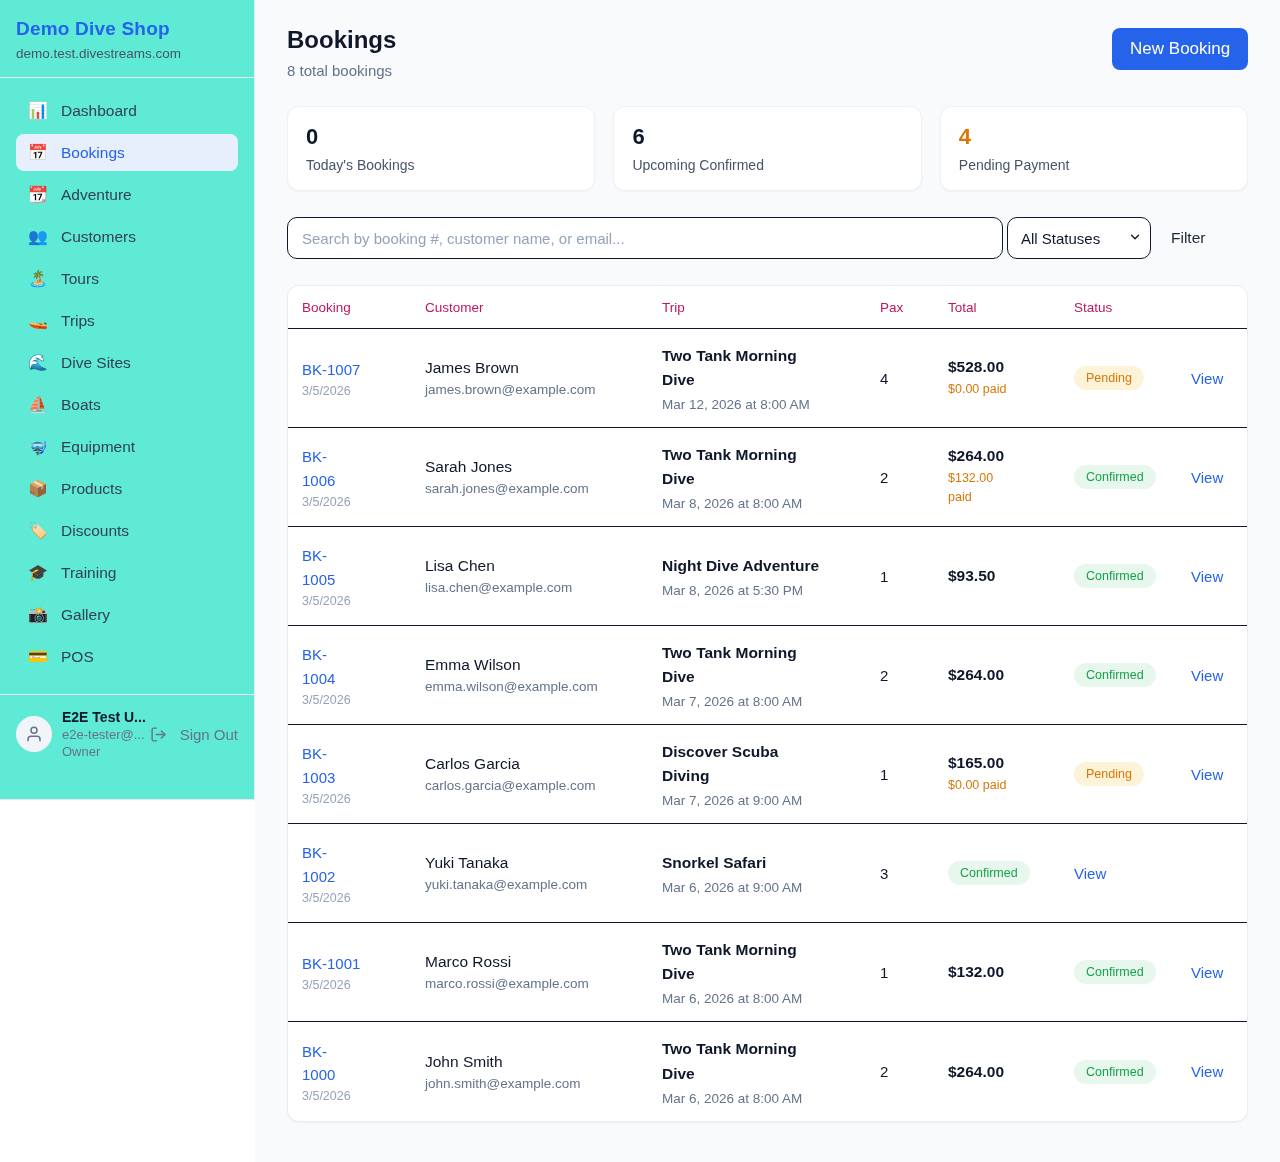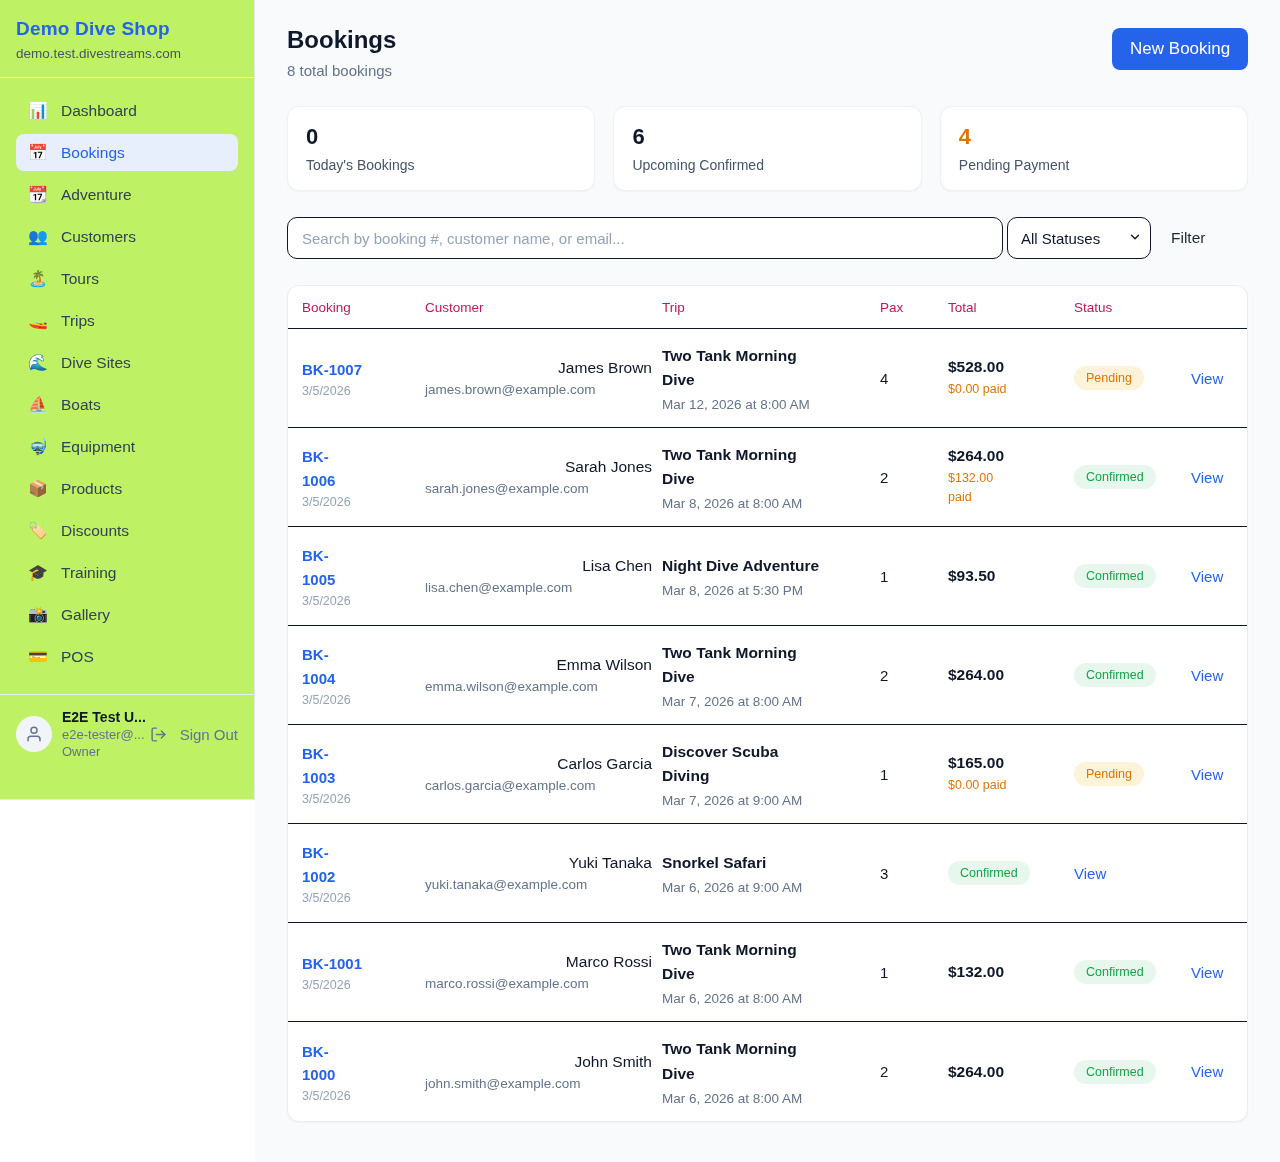--- a/index.html
+++ b/index.html
@@ -9,21 +9,21 @@
     background:#ffffff;
     color:#0f172a;
     height:1162px;
     overflow:hidden;
   }
   .app { display:flex; width:1280px; }
 
   
   .sidebar {
     width:255px; min-width:255px; height:800px;
-    background:#bef264;
+    background:#5eead4;
     border-right:1px solid #e5e9ef;
     border-bottom:1px solid #e5e9ef;
     display:flex; flex-direction:column;
   }
   .brand { padding:18px 16px 16px 16px; border-bottom:1px solid #e9edf2; }
   .brand-name { color:#2563eb; font-size:19px; font-weight:700; letter-spacing:.2px; }
   .brand-domain { color:#475569; font-size:13.5px; margin-top:6px; }
   .nav { padding:14px 16px 8px 16px; flex:0 0 auto; }
   .nav-item {
     display:flex; align-items:center; gap:13px;
@@ -100,23 +100,23 @@
   .thead, .trow {
     display:grid;
     grid-template-columns:123px 237px 218px 68px 126px 117px 1fr;
     padding:0 14px;
   }
   .thead { height:43px; align-items:center; border-bottom:1px solid #0f172a; }
   .th { font-size:13.5px; color:#be185d; font-weight:500; }
   .trow { min-height:99px; border-bottom:1px solid #0f172a; }
   .trow:last-child { border-bottom:none; }
   .cell { display:flex; flex-direction:column; justify-content:center; padding-right:10px; }
-  .bk-link { color:#2563eb; font-size:15px; font-weight:700; white-space:pre-line; text-decoration:none; line-height:1.55; cursor:pointer; }
+  .bk-link { color:#2563eb; font-size:15px; font-weight:400; white-space:pre-line; text-decoration:none; line-height:1.55; cursor:pointer; }
   .bk-date { color:#94a3b8; font-size:12.5px; margin-top:3px; }
-  .cust-name { font-size:15.5px; color:#0f172a;text-align:right; }
+  .cust-name { font-size:15.5px; color:#0f172a; }
   .cust-email { font-size:13.5px; color:#64748b; margin-top:5px; }
   .trip-name { font-size:15.5px; font-weight:600; color:#0f172a; white-space:pre-line; line-height:1.55; }
   .trip-date { font-size:13.5px; color:#64748b; margin-top:5px; }
   .pax-val { font-size:15px; color:#0f172a; }
   .total-amt { font-size:15.5px; font-weight:700; color:#0f172a; }
   .total-paid { font-size:12.5px; color:#d97706; margin-top:4px; white-space:pre-line; line-height:1.5; }
   .badge {
     display:inline-block; width:max-content;
     font-size:12.5px; font-weight:500;
     padding:5px 12px; border-radius:999px;

